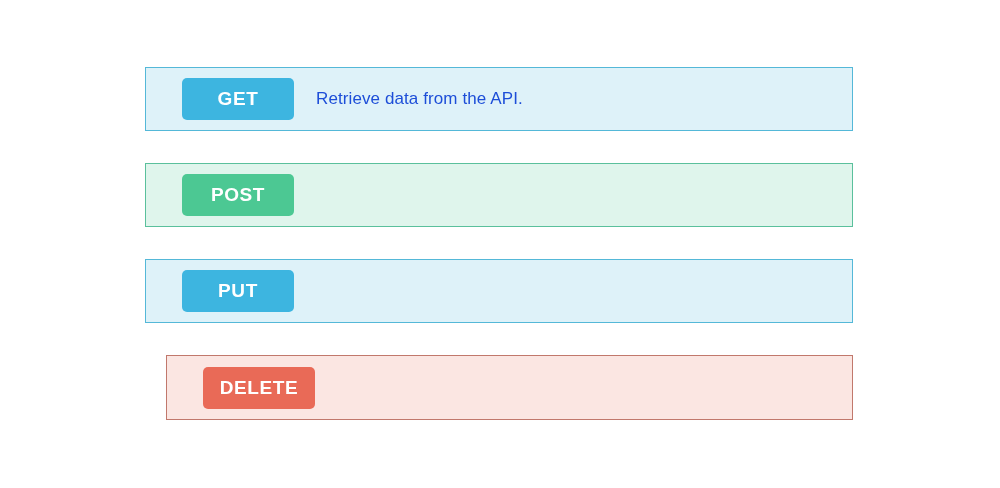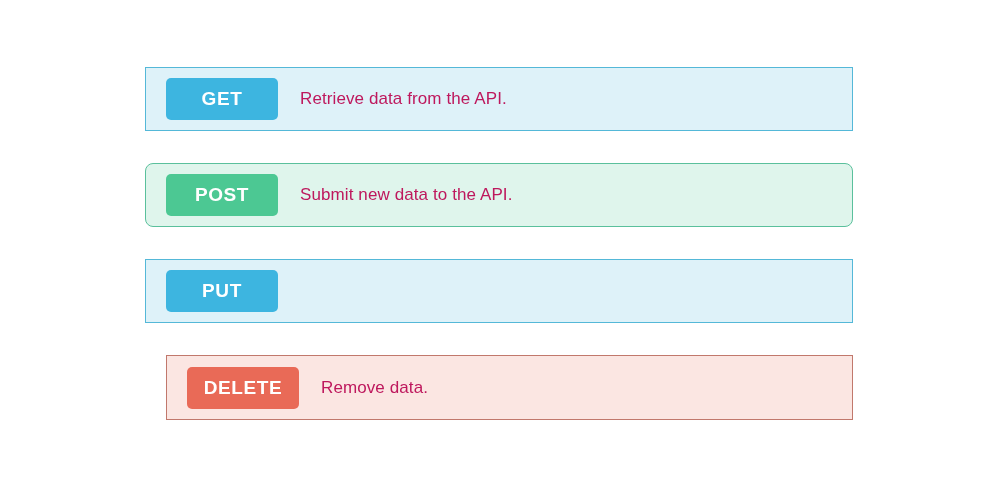--- a/index.html
+++ b/index.html
@@ -17,60 +17,58 @@
     width: 708px;
     display: flex;
     flex-direction: column;
   }
   .method-row {
     display: flex;
     align-items: center;
     height: 64px;
     margin-bottom: 32px;
     border: 1px solid transparent;
-    padding-left: 20px;
+    padding-left: 36px;
   }
   .method-row:last-child { margin-bottom: 0; height: 65px; margin-left: 21px; }
   .method-badge {
     width: 112px;
     height: 42px;
     border-radius: 5px;
     display: flex;
     align-items: center;
     justify-content: center;
     color: #ffffff;
     font-size: 19px;
     font-weight: bold;
     letter-spacing: 0.6px;
     flex: 0 0 auto;
   }
   .method-description {
     margin-left: 22px;
     font-size: 17px;
-    color: #be185d;
+    color: #1d4ed8;
     letter-spacing: 0.1px;
   }
 </style>
 </head>
 <body>
 
 <div class="methods-list">
 
   <div class="method-row" style="background-color: rgb(222, 242, 249); border-color: rgb(84, 184, 216);">
     <div class="method-badge" style="background-color: rgb(61, 181, 224);">GET</div>
     <div class="method-description">Retrieve data from the API.</div>
   </div>
 
-  <div class="method-row" style="background-color: rgb(223, 245, 236); border-color: rgb(90, 192, 156); border-radius: 8px;">
+  <div class="method-row" style="background-color: rgb(223, 245, 236); border-color: rgb(90, 192, 156);">
     <div class="method-badge" style="background-color: rgb(76, 200, 147);">POST</div>
-    <div class="method-description">Submit new data to the API.</div>
   </div>
 
   <div class="method-row" style="background-color: rgb(222, 242, 249); border-color: rgb(84, 184, 216); align-items: center;">
     <div class="method-badge" style="background-color: rgb(61, 181, 224);">PUT</div>
   </div>
 
   <div class="method-row" style="background-color: rgb(251, 230, 226); border-color: rgb(193, 120, 108);">
     <div class="method-badge" style="background-color: rgb(233, 106, 87);">DELETE</div>
-    <div class="method-description">Remove data.</div>
   </div>
 
 </div>
 
 </body></html>

